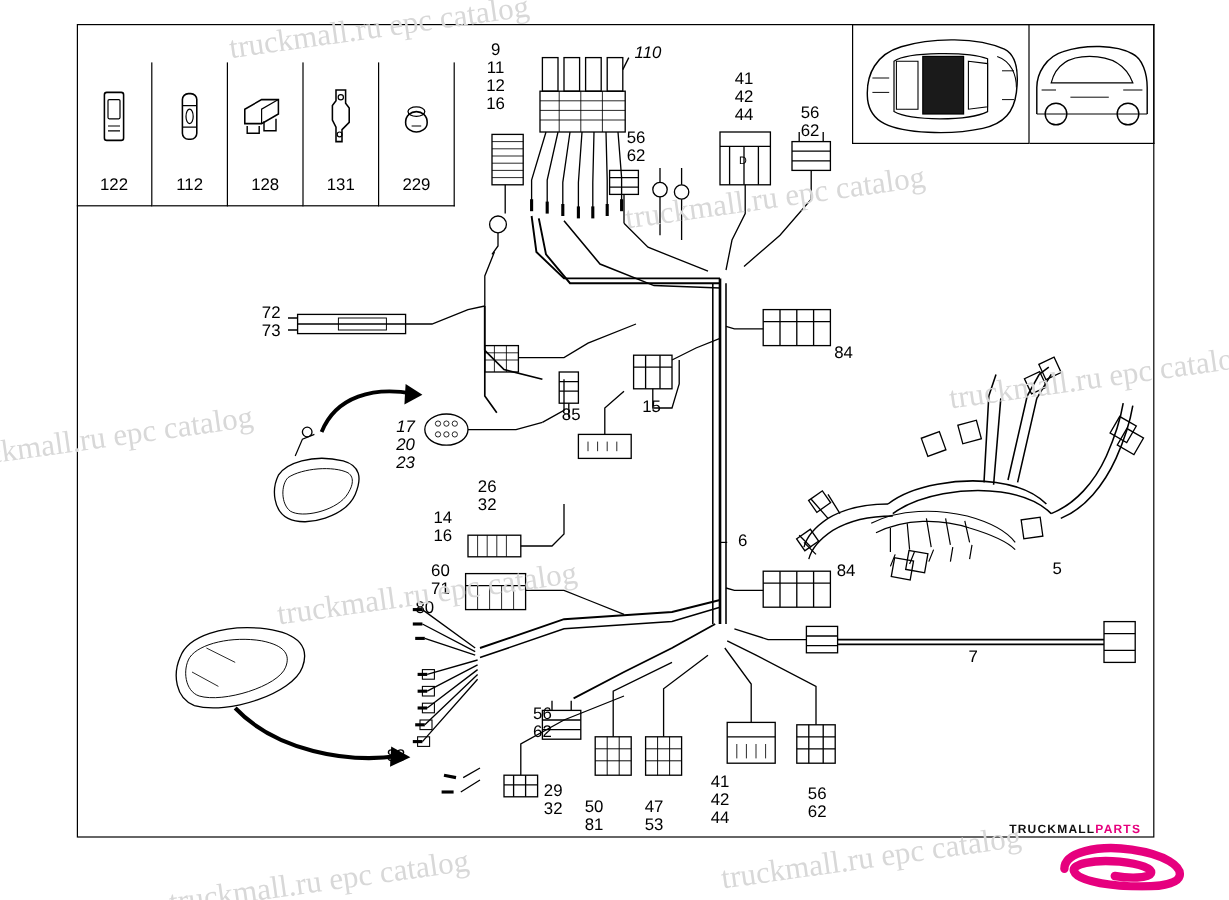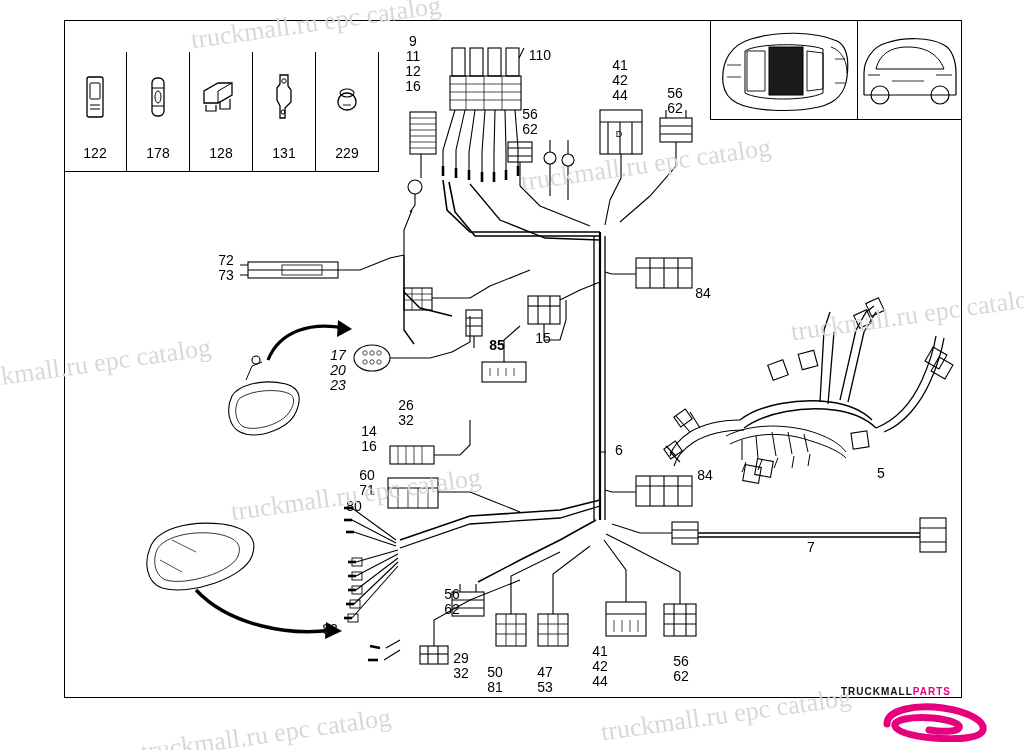--- a/index.html
+++ b/index.html
@@ -148,21 +148,21 @@
     </div>
     <div class="legend-cell">
       <div class="glyph">
         <svg width="30" height="46" viewBox="0 0 30 46">
           <rect x="9" y="4" width="12" height="38" rx="5" fill="none" stroke="#000" stroke-width="1.3"></rect>
           <line x1="9" y1="14" x2="21" y2="14" stroke="#000" stroke-width="1"></line>
           <line x1="9" y1="32" x2="21" y2="32" stroke="#000" stroke-width="1"></line>
           <ellipse cx="15" cy="23" rx="3" ry="6" fill="none" stroke="#000" stroke-width="1"></ellipse>
         </svg>
       </div>
-      <div class="num">178</div>
+      <div class="num">112</div>
     </div>
     <div class="legend-cell">
       <div class="glyph">
         <svg width="46" height="40" viewBox="0 0 46 40">
           <path d="M6 26 L6 14 L20 6 L34 6 L34 18 L20 26 Z" fill="none" stroke="#000" stroke-width="1.3"></path>
           <path d="M20 26 L20 14 L34 6" fill="none" stroke="#000" stroke-width="1"></path>
           <path d="M8 28 L8 34 L18 34 L18 28" fill="none" stroke="#000" stroke-width="1.2"></path>
           <path d="M22 24 L22 32 L32 32 L32 22" fill="none" stroke="#000" stroke-width="1.2"></path>
         </svg>
       </div>
@@ -509,33 +509,33 @@
         <path d="M746 462 L742 472 M762 460 L758 470 M778 458 L774 468 M794 456 L792 468 M810 454 L808 466"></path>
       </g>
 
     </g>
   </svg>
 
   <div class="lbl" style="left:402px; top:34px; width:22px;">9
 11
 12
 16</div>
-  <div class="lbl" style="left:524px; top:48px; width:32px;">110</div>
+  <div class="lbl" style="left:524px; top:36px; width:32px;font-style:italic;">110</div>
   <div class="lbl" style="left:608px; top:58px; width:24px;">41
 42
 44</div>
   <div class="lbl" style="left:663px; top:86px; width:24px;">56
 62</div>
   <div class="lbl" style="left:518px; top:107px; width:24px;">56
 62</div>
   <div class="lbl" style="left:214px; top:253px; width:24px;">72
 73</div>
   <div class="lbl" style="left:692px; top:286px; width:22px;">84</div>
   <div class="lbl" style="left:532px; top:331px; width:22px;">15</div>
-  <div class="lbl" style="left:486px; top:338px; width:22px;font-weight:bold;">85</div>
+  <div class="lbl" style="left:465px; top:338px; width:22px;">85</div>
   <div class="lbl" style="left:326px; top:348px; width:24px;font-style:italic;">17
 20
 23</div>
   <div class="lbl" style="left:394px; top:398px; width:24px;">26
 32</div>
   <div class="lbl" style="left:357px; top:424px; width:24px;">14
 16</div>
   <div class="lbl" style="left:610px; top:443px; width:18px;">6</div>
   <div class="lbl" style="left:694px; top:468px; width:22px;">84</div>
   <div class="lbl" style="left:872px; top:466px; width:18px;">5</div>

